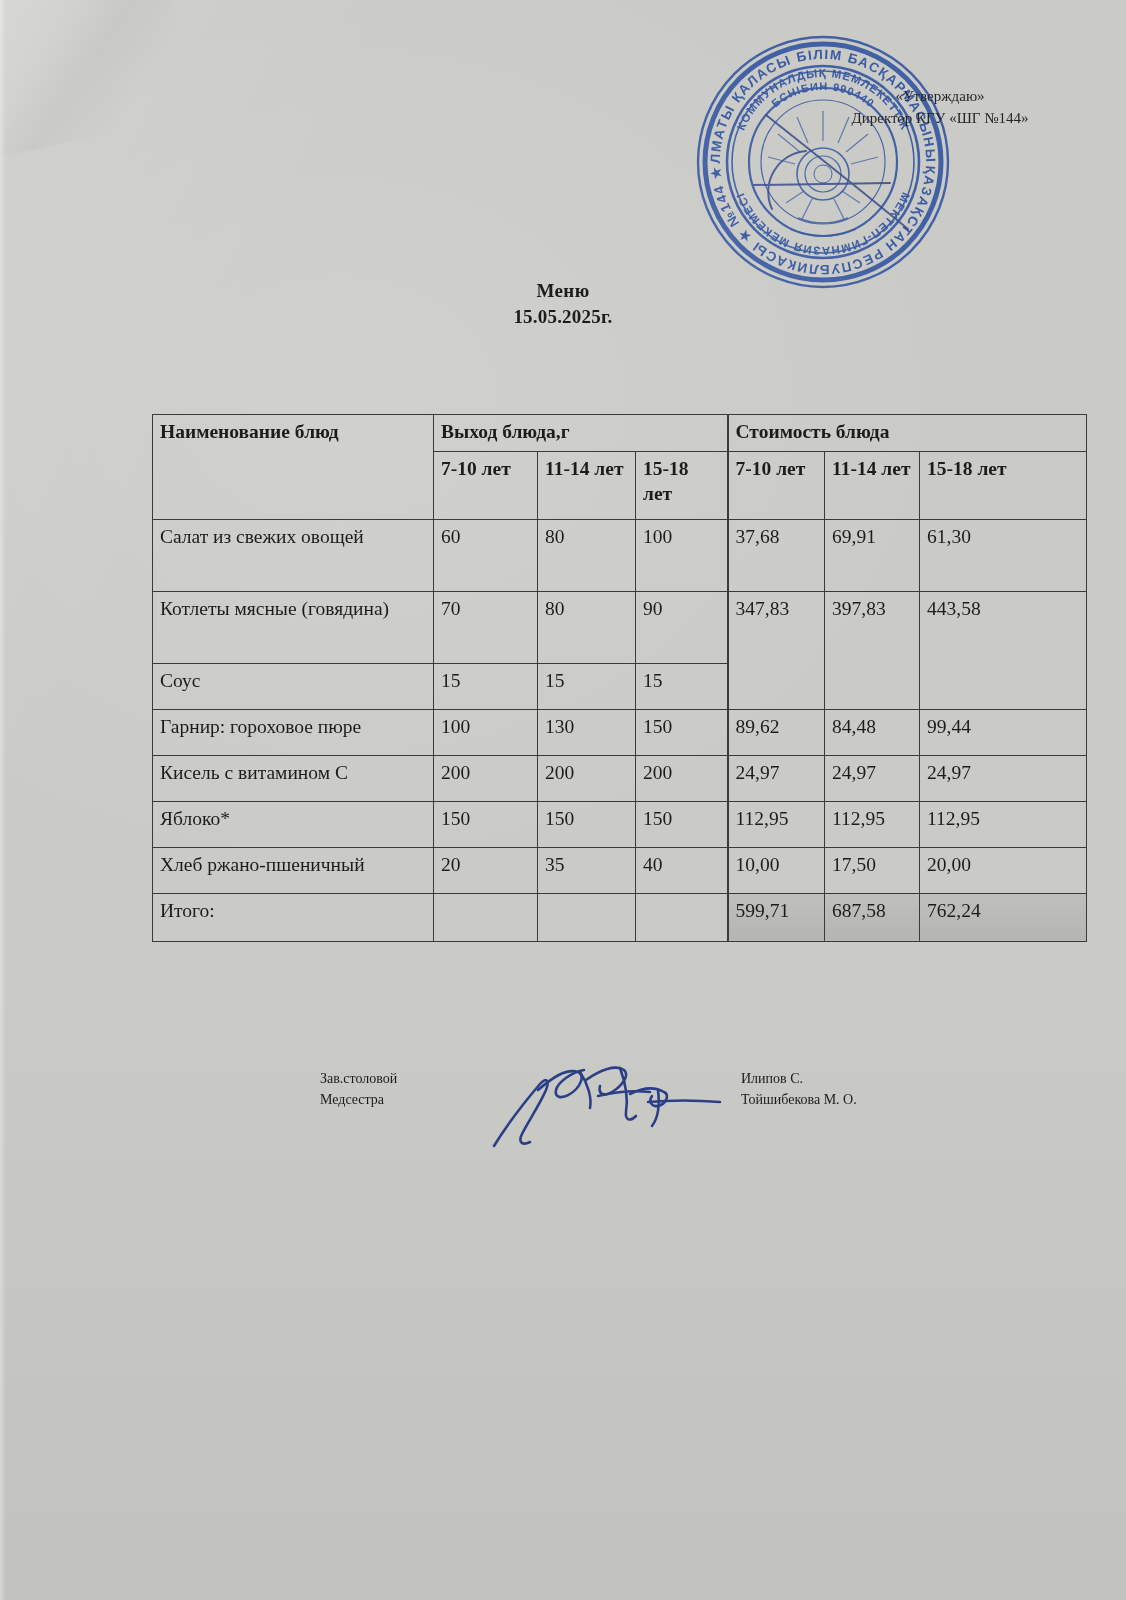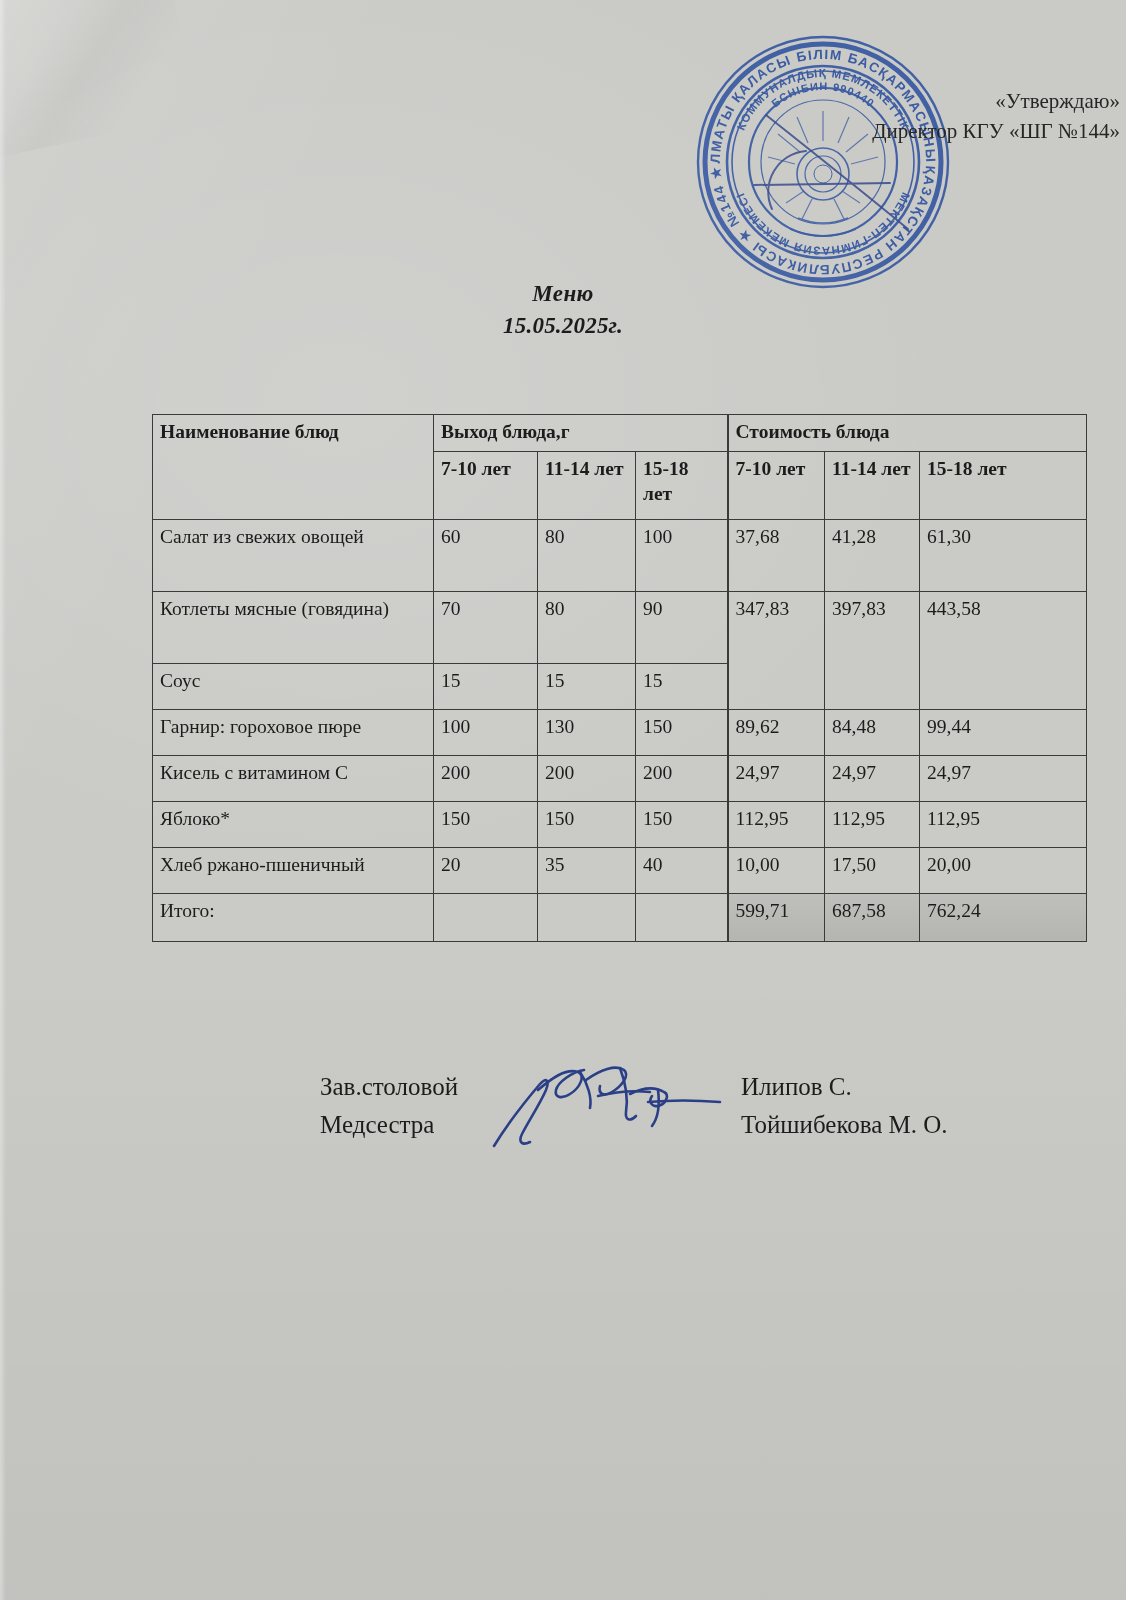--- a/index.html
+++ b/index.html
@@ -42,22 +42,22 @@
     background: linear-gradient(90deg, rgba(255,255,255,0.35), rgba(255,255,255,0));
     pointer-events: none; z-index: 2;
   }
 
   
   .approval {
     position: absolute;
     left: 760px;
     top: 86px;
     width: 360px;
-    text-align: right;
-    font-size: 21px;
+    text-align: center;
+    font-size: 15px;
     line-height: 1.45;
     z-index: 3;
     color: #262626;
   }
   .approval div { white-space: nowrap; }
 
   
   .stamp {
     position: absolute;
     left: 694px;
@@ -73,24 +73,23 @@
   .title-block {
     position: absolute;
     left: 0;
     top: 278px;
     width: 1126px;
     text-align: center;
     z-index: 3;
   }
   .title-block .line {
     font-weight: bold;
-    font-size: 23px;
+    font-size: 19px;
     line-height: 1.38;
     letter-spacing: 0.2px;
-    font-style: italic;
   }
   .title-block .line.menu-word { letter-spacing: 0.4px; }
 
   
   .menu-table-wrap {
     position: absolute;
     left: 152px;
     top: 414px;
     width: 934px;
     z-index: 3;
@@ -135,21 +134,21 @@
   .sign-block {
     position: absolute;
     left: 320px;
     top: 1068px;
     width: 700px;
     z-index: 3;
   }
   .sign-row {
     display: flex;
     align-items: flex-start;
-    font-size: 25px;
+    font-size: 14px;
     line-height: 1.5;
   }
   .sign-left { width: 240px; }
   .sign-mid { width: 145px; position: relative; }
   .sign-right { flex: 1; margin-left: 36px; }
   .signature-svg {
     position: absolute;
     left: 480px;
     top: 1050px;
     width: 250px;
@@ -271,21 +270,21 @@
       </tr>
     </thead>
     <tbody>
 
       <tr style="height:72px">
         <td>Салат из свежих овощей</td>
         <td class="num v-mid">60</td>
         <td class="num v-mid">80</td>
         <td class="num v-mid">100</td>
         <td class="num col-sep-left">37,68</td>
-        <td class="num">41,28</td>
+        <td class="num">69,91</td>
         <td class="num">61,30</td>
       </tr>
 
       <tr style="height:72px">
         <td>Котлеты мясные (говядина)</td>
         <td class="num v-mid">70</td>
         <td class="num v-mid">80</td>
         <td class="num v-mid">90</td>
         <td rowspan="2" class="num col-sep-left">347,83</td>
         <td rowspan="2" class="num">397,83</td>

